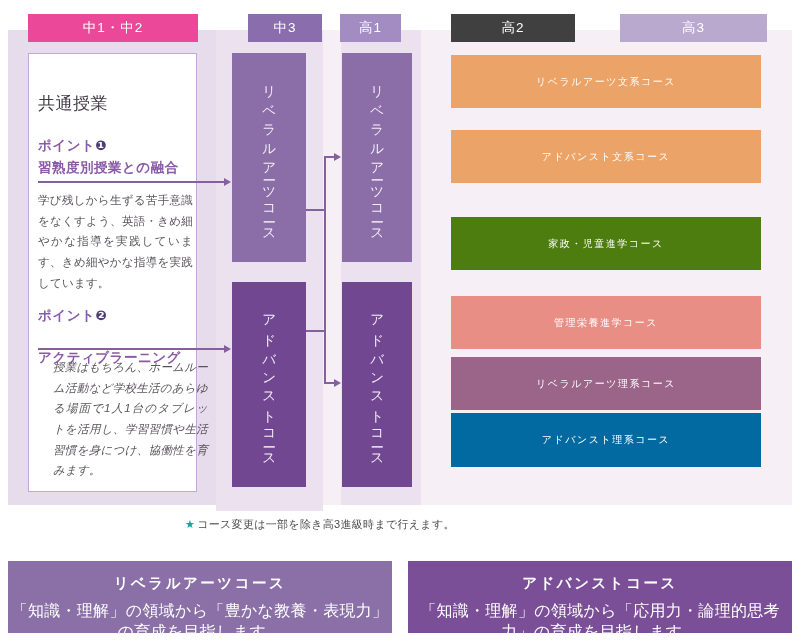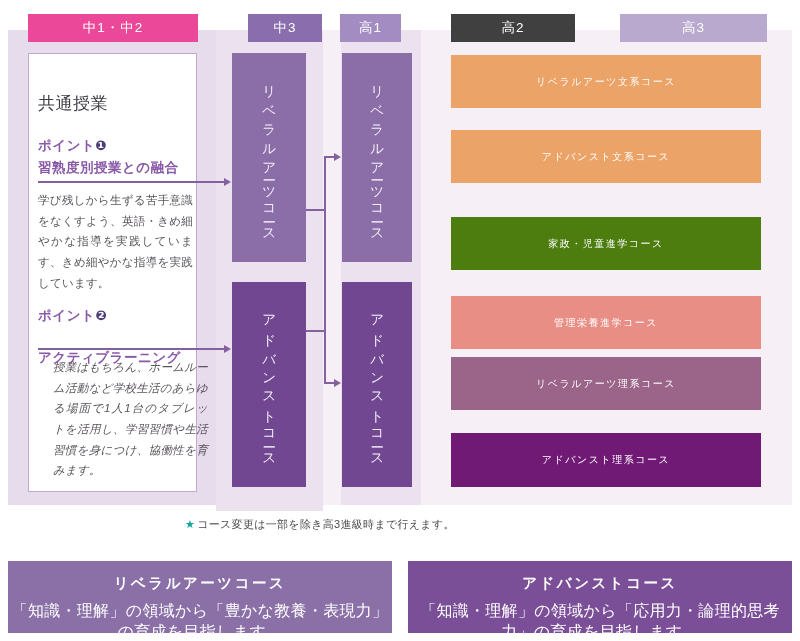--- a/index.html
+++ b/index.html
@@ -101,21 +101,21 @@
   </div>
   <div class="abs vbar" style="left: 342px; top: 282px; width: 70px; height: 205px; background: rgb(113, 71, 145);">
     <span class="vtext">アドバンストコース</span>
   </div>
 
   <div class="abs cbar" style="top: 55px; background: rgb(235, 163, 104);">リベラルアーツ文系コース</div>
   <div class="abs cbar" style="top: 130px; background: rgb(235, 163, 104);">アドバンスト文系コース</div>
   <div class="abs cbar" style="top: 217px; background: #4d7c0f;">家政・児童進学コース</div>
   <div class="abs cbar" style="top: 296px; background: rgb(233, 142, 133);">管理栄養進学コース</div>
   <div class="abs cbar" style="top: 357px; background: rgb(155, 101, 137);">リベラルアーツ理系コース</div>
-  <div class="abs cbar" style="top: 433px; height: 54px; background: #701a75;">アドバンスト理系コース</div>
+  <div class="abs cbar" style="top: 413px; height: 54px; background: #0369a1;">アドバンスト理系コース</div>
 
   <div class="abs fnote" style="left:185px;top:517px;text-align:right;">
     <span class="fstar">★</span><span>コース変更は一部を除き高3進級時まで行えます。</span>
   </div>
 
   <div class="abs bbox" style="left: 8px; width: 384px; background: rgb(138, 112, 167);">
     <div class="bb-title">リベラルアーツコース</div>
     <div class="bb-desc">「知識・理解」の領域から「豊かな教養・表現力」の育成を目指します。</div>
   </div>
   <div class="abs bbox" style="left: 408px; width: 384px; background: rgb(123, 79, 152);">

